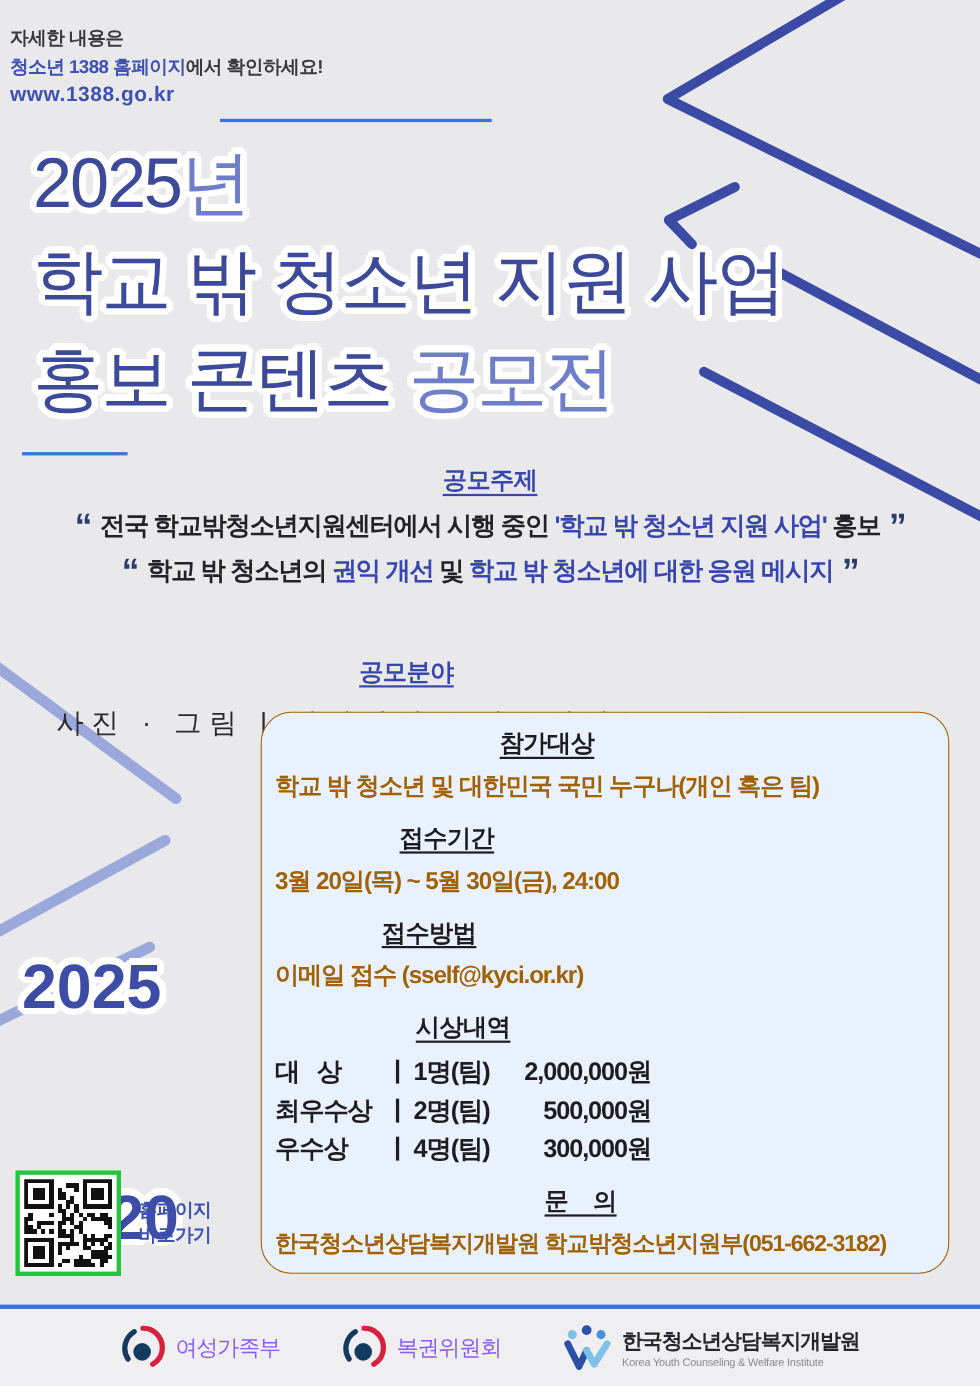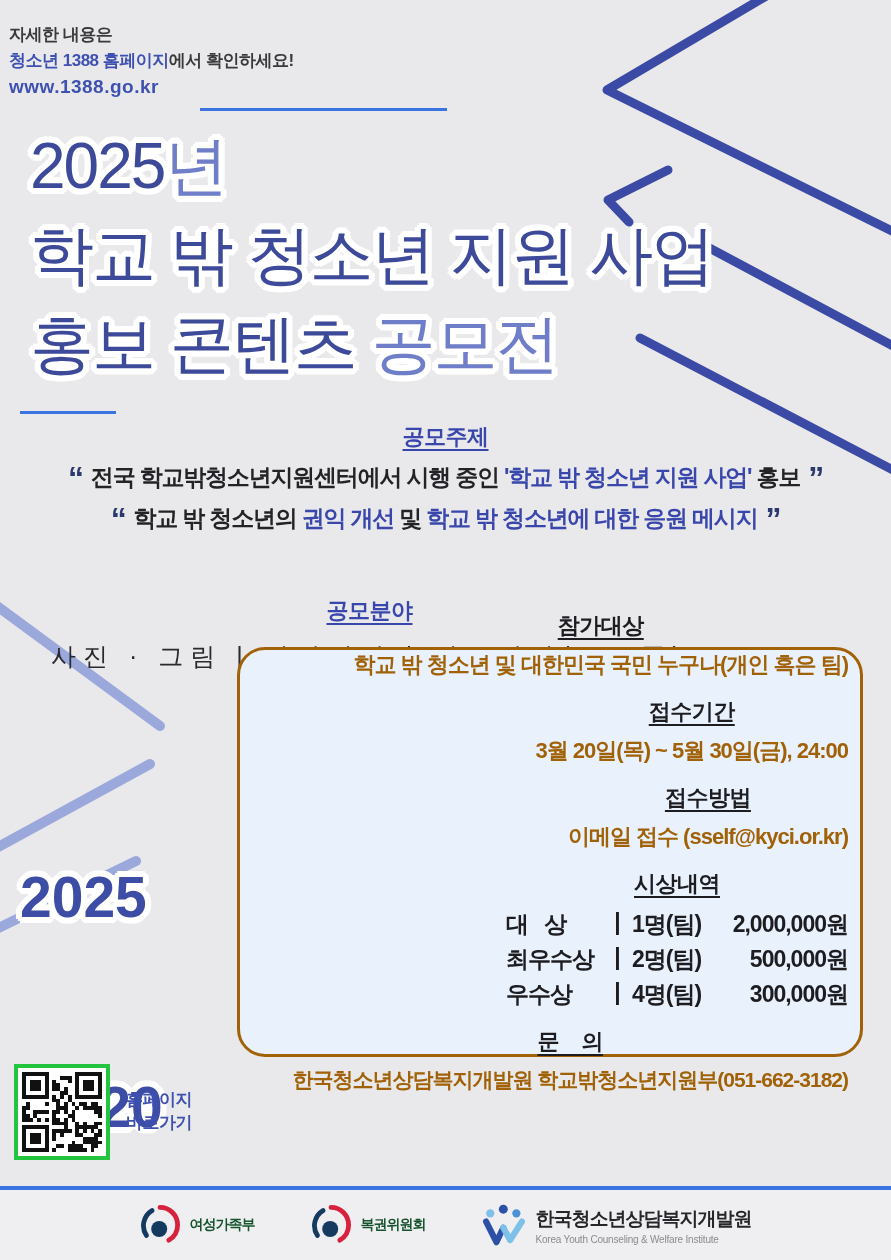--- a/index.html
+++ b/index.html
@@ -43,41 +43,41 @@
   
   .dates{position:absolute;left:20px;top:722px;z-index:2;font-weight:900;
     font-size:57px;line-height:70px;letter-spacing:0;color:#3d4da5;white-space:pre;}
   
   .qr-wrap{position:absolute;left:14px;top:1064px;z-index:2;display:flex;align-items:center;}
   .qr{width:80px;height:80px;background:#fff;border:4px solid #23c43e;padding:4px;}
   .qr svg{display:block;width:100%;height:100%;}
   .qr-caption{margin-left:16px;font-weight:bold;font-size:17px;line-height:1.35;
     color:#3f51b0;letter-spacing:-.5px;}
   
-  .main-box{position:absolute;left:237px;top:647px;width:626px;height:410px;z-index:2;
-    background:#e9f1fc;border:3px solid #a16207;border-radius:28px;box-sizing:border-box;
-    display:flex;flex-direction:column;align-items:flex-end;justify-content:center;
+  .main-box{position:absolute;left:237px;top:647px;width:626px;height:511px;z-index:2;
+    background:#e9f1fc;border:1px solid #a16207;border-radius:28px;box-sizing:border-box;
+    display:flex;flex-direction:column;align-items:flex-start;justify-content:center;
     gap:17px;padding:10px 12px;}
   .main-box .sec{text-align:center;}
   .main-box .sec-label{color:#1d1d21;font-size:22px;}
   .main-box .body{margin-top:9px;font-weight:bold;font-size:22px;color:#a16207;
     letter-spacing:-1px;white-space:nowrap;}
   .main-box .note{margin-top:4px;font-weight:bold;font-size:16.5px;color:#2a2a2e;letter-spacing:-.5px;}
   .awards{margin-top:10px;display:grid;grid-template-columns:102px 18px 88px 134px;
     row-gap:4px;font-weight:bold;font-size:23px;color:#1d1d21;letter-spacing:-1px;}
   .awards .rank{text-align:left;white-space:pre;}
   .awards .sep{text-align:center;}
   .awards .cnt{text-align:left;padding-left:6px;}
   .awards .amt{text-align:right;}
   
   .footer-rule{position:absolute;left:0;top:1186px;width:891px;height:4px;background:#3a74e0;z-index:2;}
   .footer{position:absolute;left:0;top:1190px;width:891px;height:70px;background:#efeff1;
     z-index:2;display:flex;align-items:center;justify-content:center;gap:56px;}
   .logo-item{display:flex;align-items:center;gap:10px;}
-  .logo-item .lname{font-weight:700;font-size:14px;color:#14532d;letter-spacing:-1px;}
+  .logo-item .lname{font-weight:400;font-size:20px;color:#8b5cf6;letter-spacing:-1px;}
   .logo3 .lname{font-weight:800;font-size:19px;color:#26262a;}
   .logo3 .lsub{font-size:10px;color:#8a8a90;margin-top:2px;letter-spacing:-.2px;}
 </style>
 </head>
 <body>
 
 <div class="poster">
 
   <svg class="decor" width="891" height="1260" viewBox="0 0 891 1260" fill="none">
 

